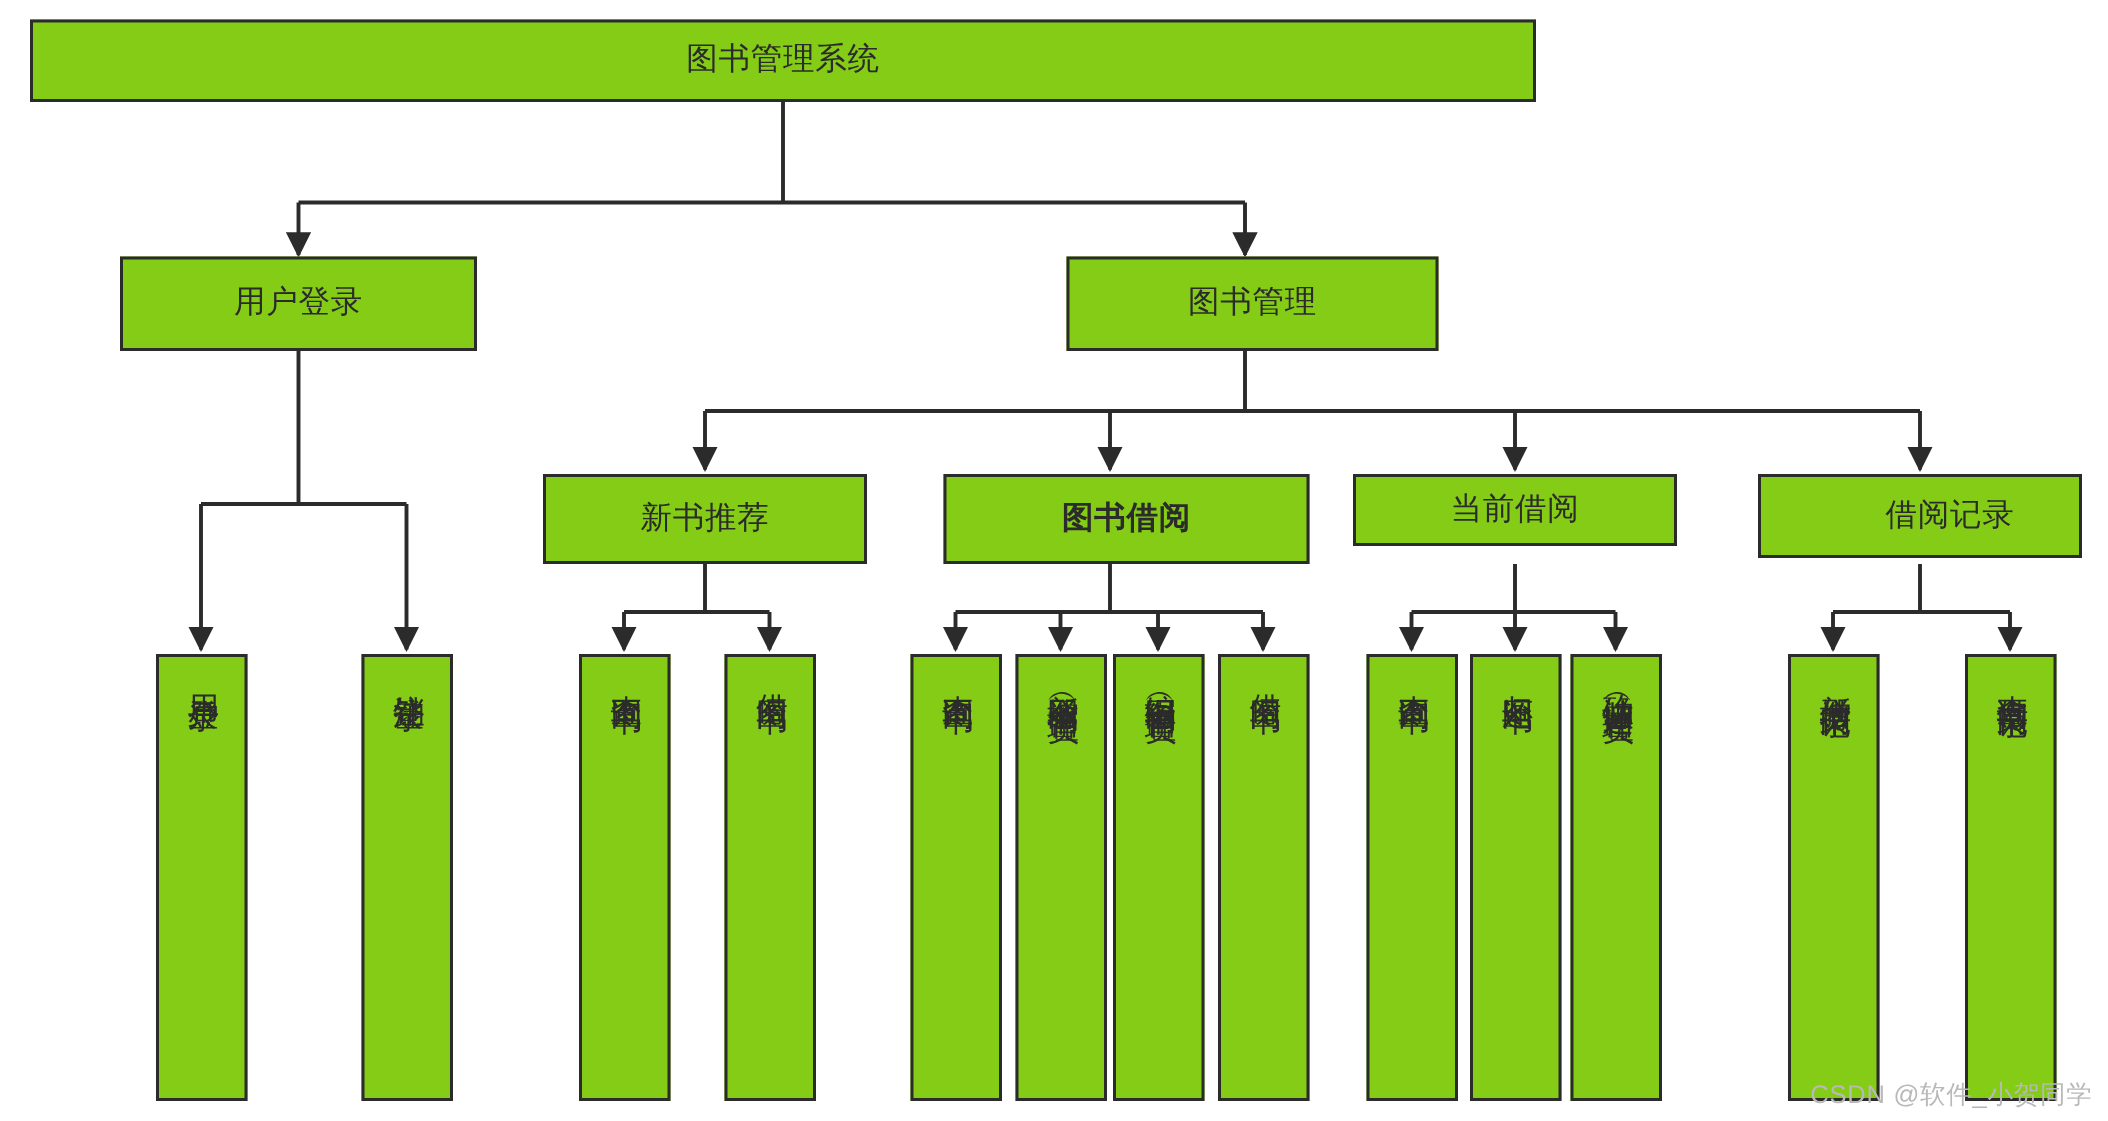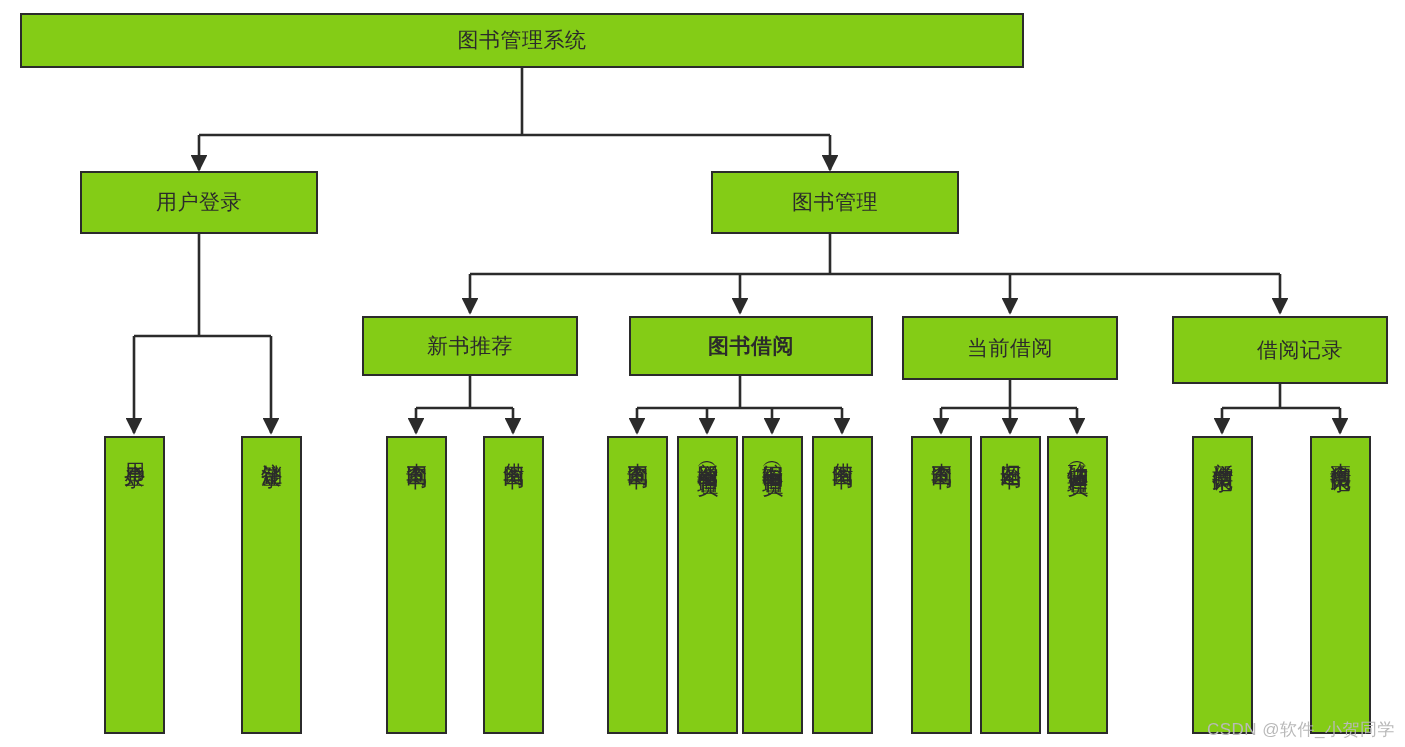--- a/index.html
+++ b/index.html
@@ -130,24 +130,24 @@
   <div class="node" style="left:711px; top:171px; width:248px; height:63px;">
     <span class="label">图书管理</span>
   </div>
 
   <div class="node" style="left:362px; top:316px; width:216px; height:60px;">
     <span class="label">新书推荐</span>
   </div>
   <div class="node" style="left:629px; top:316px; width:244px; height:60px;font-weight:bold;">
     <span class="label">图书借阅</span>
   </div>
-  <div class="node" style="left:902px; top:316px; width:216px; height:64px;">
+  <div class="node" style="left:902px; top:316px; width:216px; height:48px;">
     <span class="label">当前借阅</span>
   </div>
-  <div class="node" style="left:1172px; top:316px; width:216px; height:68px;padding-left:40px;">
+  <div class="node" style="left:1172px; top:316px; width:216px; height:56px;padding-left:40px;">
     <span class="label">借阅记录</span>
   </div>
 
   <div class="node vertical" style="left:104px; top:436px; width:61px; height:298px;">
     <span class="label">用户登录</span>
   </div>
   <div class="node vertical" style="left:241px; top:436px; width:61px; height:298px;">
     <span class="label">注销登录</span>
   </div>
 

